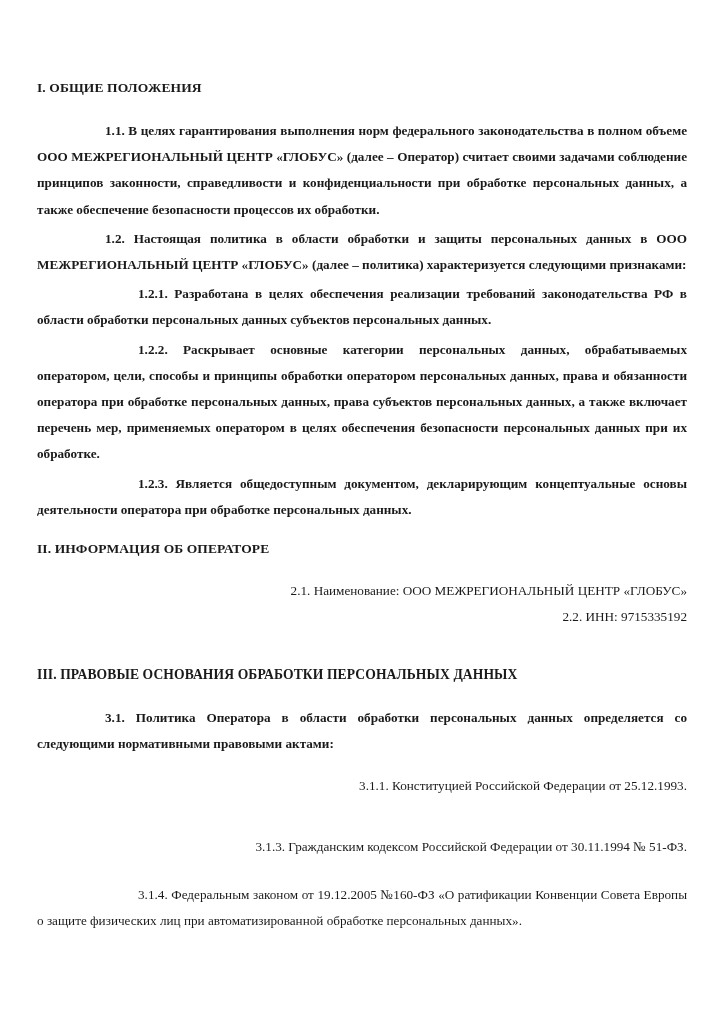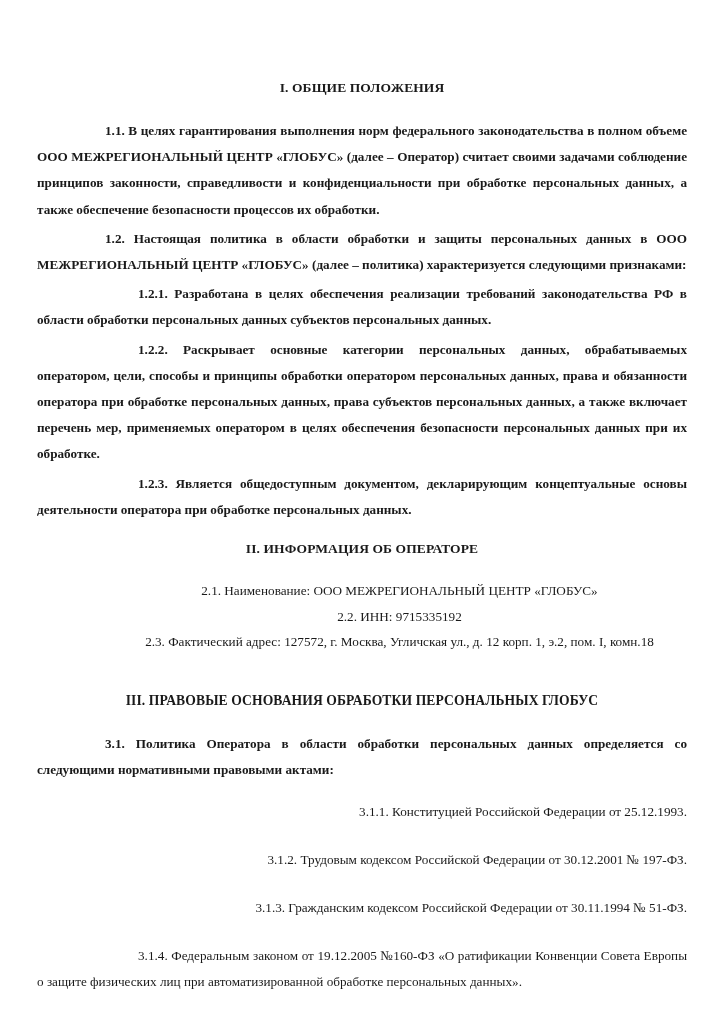--- a/index.html
+++ b/index.html
@@ -26,21 +26,21 @@
   }
   .content {
     position: absolute;
     left: 37px;
     top: 78px;
     width: 650px;
   }
 
   
   .heading {
-    text-align: center;
+    text-align: left;
     font-weight: bold;
     font-size: 13.5px;
     letter-spacing: 0.1px;
     line-height: 20px;
     margin: 0;
   }
   .heading-1 { margin-bottom: 20px; }
   .heading-2 { margin-top: 16px; margin-bottom: 19px; }
   .heading-3 {
     margin-top: 36px;
@@ -63,21 +63,21 @@
     text-indent: 101px;
   }
   .para.gap-before { }
 
   
   .info-line {
     margin: 0;
     padding-left: 75px;
     font-size: 13.2px;
     line-height: 25.5px;
-    text-align: center;
+    text-align: right;
     white-space: nowrap;
   }
 
   
   .legal-item {
     margin: 0 0 9px 0;
     padding-left: 101px;
     font-size: 13.2px;
     line-height: 26px;
     text-align: right;
@@ -105,33 +105,31 @@
     <p class="para sub gap-before">1.2.1. Разработана в целях обеспечения реализации требований законодательства РФ в области обработки персональных данных субъектов персональных данных.</p>
 
     <p class="para sub gap-before">1.2.2. Раскрывает основные категории персональных данных, обрабатываемых оператором, цели, способы и принципы обработки оператором персональных данных, права и обязанности оператора при обработке персональных данных, права субъектов персональных данных, а также включает перечень мер, применяемых оператором в целях обеспечения безопасности персональных данных при их обработке.</p>
 
     <p class="para sub gap-before">1.2.3. Является общедоступным документом, декларирующим концептуальные основы деятельности оператора при обработке персональных данных.</p>
 
     <h2 class="heading heading-2">II. ИНФОРМАЦИЯ ОБ ОПЕРАТОРЕ</h2>
 
     <p class="info-line">2.1. Наименование: ООО МЕЖРЕГИОНАЛЬНЫЙ ЦЕНТР «ГЛОБУС»</p>
     <p class="info-line">2.2. ИНН: 9715335192</p>
-    <p class="info-line">2.3. Фактический адрес: 127572, г. Москва, Угличская ул., д. 12 корп. 1, э.2, пом. I, комн.18</p>
 
-    <h2 class="heading heading-3">III. ПРАВОВЫЕ ОСНОВАНИЯ ОБРАБОТКИ ПЕРСОНАЛЬНЫХ ГЛОБУС</h2>
+    <h2 class="heading heading-3">III. ПРАВОВЫЕ ОСНОВАНИЯ ОБРАБОТКИ ПЕРСОНАЛЬНЫХ ДАННЫХ</h2>
 
     <p class="para">3.1. Политика Оператора в области обработки персональных данных определяется со следующими нормативными правовыми актами:</p>
 
     <div class="spacer-sm"></div>
 
     <p class="legal-item">3.1.1. Конституцией Российской Федерации от 25.12.1993.</p>
 
     <div class="spacer-sm"></div>
 
-    <p class="legal-item">3.1.2. Трудовым кодексом Российской Федерации от 30.12.2001 № 197-ФЗ.</p>
 
     <div class="spacer-sm"></div>
 
     <p class="legal-item">3.1.3. Гражданским кодексом Российской Федерации от 30.11.1994 № 51-ФЗ.</p>
 
     <div class="spacer-sm"></div>
 
     <p class="legal-item wrap">3.1.4. Федеральным законом от 19.12.2005 №160-ФЗ «О ратификации Конвенции Совета Европы о защите физических лиц при автоматизированной обработке персональных данных».</p>
 
   </div>

